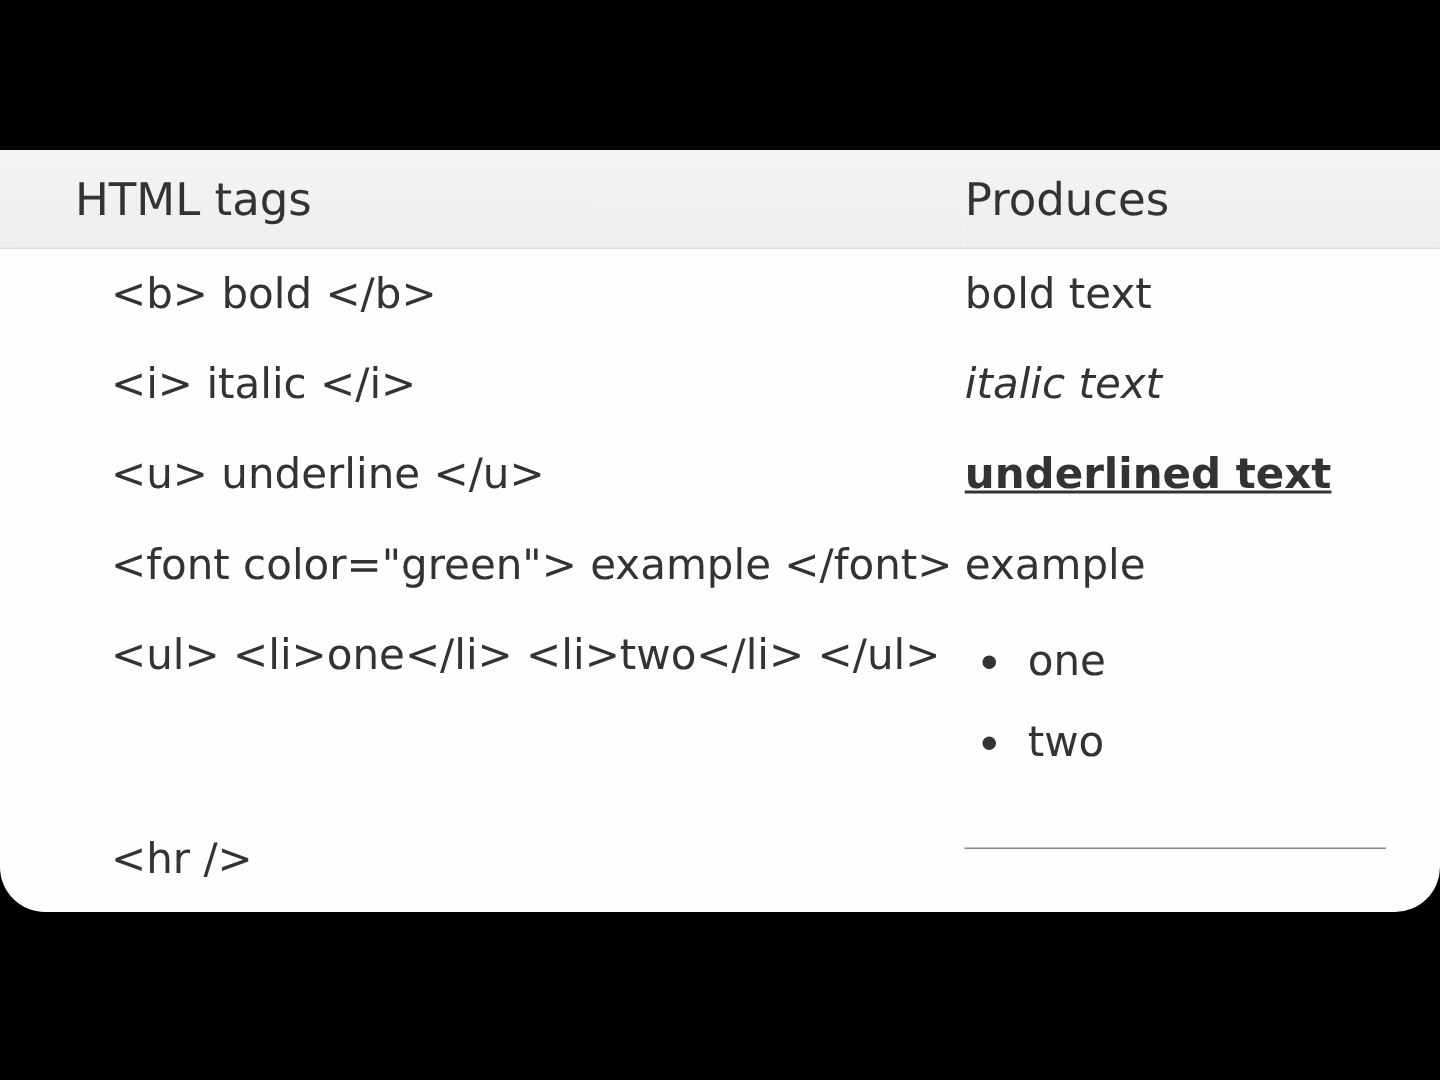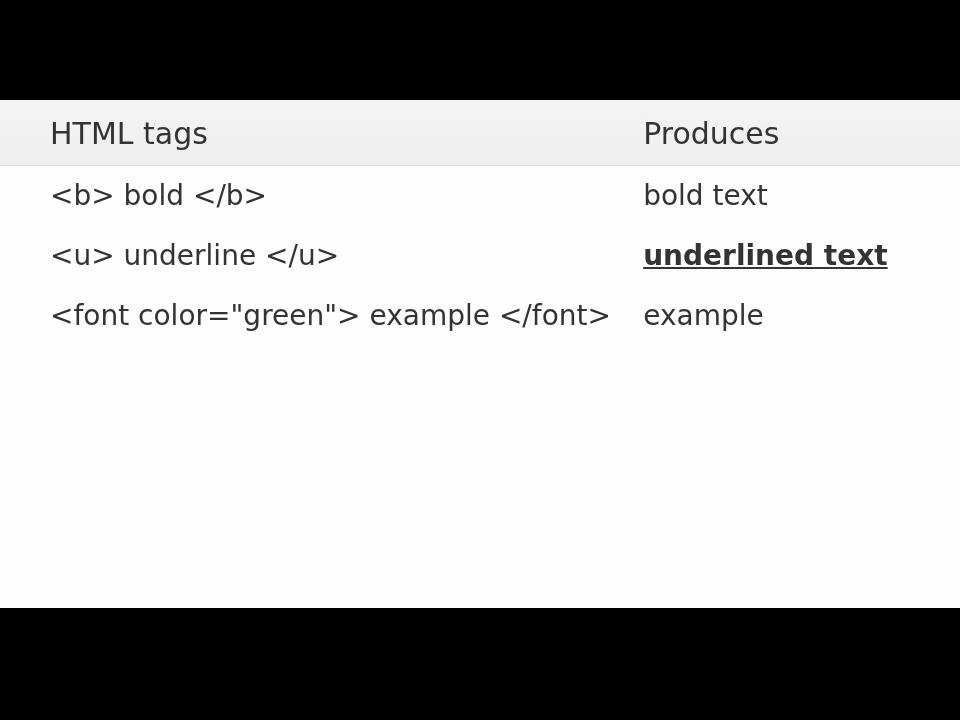--- a/index.html
+++ b/index.html
@@ -11,20 +11,21 @@
     font-family: "DejaVu Sans", "Segoe UI", Verdana, sans-serif;
     overflow: hidden;
   }
   .slide {
     position: absolute;
     left: 0;
     right: 0;
     top: 100px;
     bottom: 112px;
     background: #fdfdfd;
+    border-radius: 30px;
   }
   table.content {
     width: 100%;
     border-collapse: collapse;
   }
   table.content th {
     text-align: left;
     font-weight: 400;
     font-size: 30px;
     color: #333;
@@ -33,21 +34,21 @@
     border-bottom: 1px solid #ddd;
   }
   table.content th.col2 {
     padding-left: 0;
     margin-left: 16px;
   }
   table.content td {
     vertical-align: top;
     font-size: 28px;
     color: #333;
-    padding: 14px 0 14px 50px;
+    padding: 14px 0 14px 74px;
     line-height: 1.15;
   }
   table.content td.col2 {
     padding-left: 0;
     padding-right: 36px;
   }
   .bold { font-weight: 400; }
   .italic { font-style: italic; }
   .underline { text-decoration: underline; font-weight: bold; }
   .green { color: #2b8a3e; margin-left: 46px; }
@@ -82,28 +83,47 @@
         <tr>
       <th>HTML tags</th>
       <th class="col2">Produces</th>
     </tr>
 
     <tr>
       <td>&lt;b&gt; bold &lt;/b&gt;</td>
       <td class="col2 bold">bold text</td>
     </tr>
 
+    <tr>
+      <td>&lt;i&gt; italic &lt;/i&gt;</td>
+      <td class="col2 italic">italic text</td>
+    </tr>
 
     <tr>
       <td>&lt;u&gt; underline &lt;/u&gt;</td>
       <td class="col2 underline">underlined text</td>
     </tr>
 
     <tr>
       <td>&lt;font color="green"&gt; example &lt;/font&gt;</td>
       <td class="col2 green">example</td>
     </tr>
 
+    <tr>
+      <td>&lt;ul&gt; &lt;li&gt;one&lt;/li&gt; &lt;li&gt;two&lt;/li&gt; &lt;/ul&gt;</td>
+      <td class="col2">
+        <ul class="sample">
+          <li>one</li>
+          <li>two</li>
+        </ul>
+      </td>
+    </tr>
 
+    <tr>
+      <td>&lt;hr /&gt;</td>
+      <td class="col2">
+        <hr class="hrline">
+      </td>
+    </tr>
 
   </tbody>
     </table>
 </div>
 
 </body></html>

